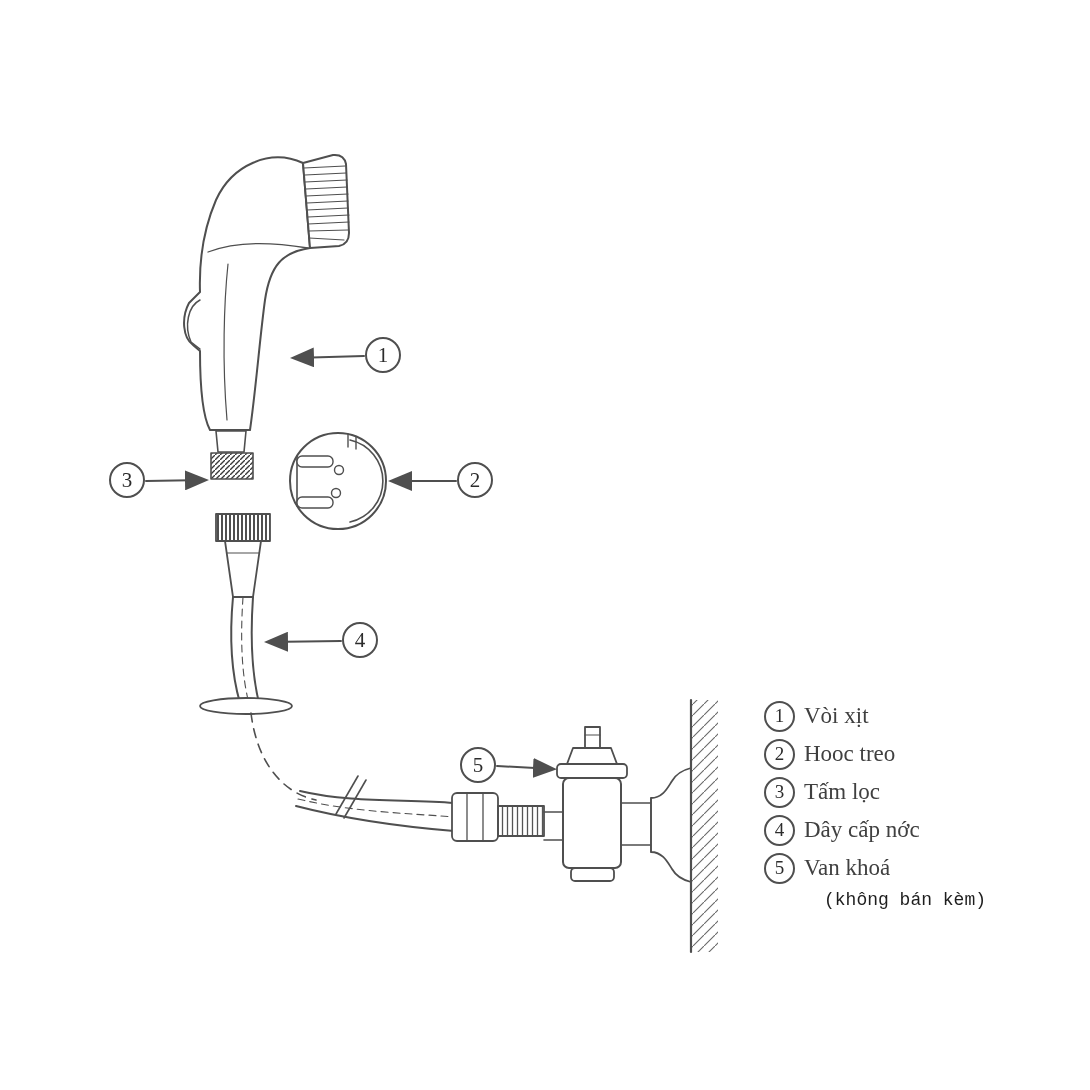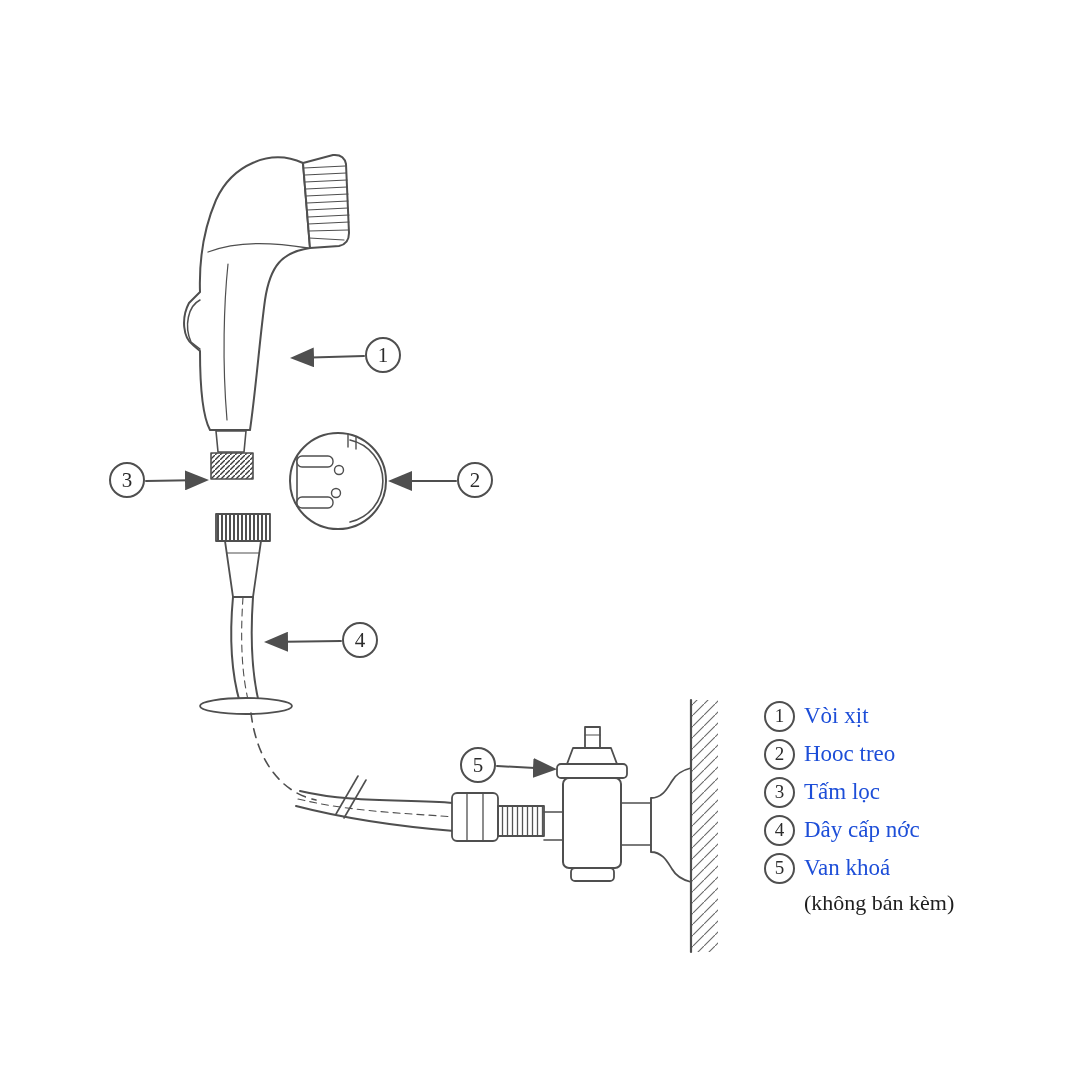--- a/index.html
+++ b/index.html
@@ -7,22 +7,22 @@
          font-family:"Liberation Serif", serif;}
   svg.drawing{position:absolute;left:0;top:0;}
   .callout{position:absolute;width:36px;height:36px;border:2px solid #4f4f4f;border-radius:50%;
            background:#fff;display:flex;align-items:center;justify-content:center;
            font-size:21px;color:#2c2c2c;box-sizing:border-box;}
   .legend{position:absolute;left:764px;top:700px;width:290px;}
   .legend-row{display:flex;align-items:center;gap:9px;height:32px;margin-bottom:6px;}
   .legend-circle{width:31px;height:31px;border:2px solid #4f4f4f;border-radius:50%;
                  display:flex;align-items:center;justify-content:center;font-size:19px;
                  color:#2c2c2c;box-sizing:border-box;flex:0 0 auto;}
-  .legend-label{font-size:23px;color:#1d4ed8;white-space:nowrap;}
-  .legend-note{margin-left:40px;margin-top:0px;font-size:22px;color:#1e1e1e;white-space:nowrap;}
+  .legend-label{font-size:23px;color:#404040;white-space:nowrap;}
+  .legend-note{margin-left:60px;margin-top:0px;font-size:18px;color:#1e1e1e;white-space:nowrap;font-family:Liberation Mono, monospace;}
 </style>
 </head>
 <body>
 
 <div class="stage">
 
   <svg class="drawing" width="1090" height="1090" viewBox="0 0 1090 1090" fill="none" stroke="#4f4f4f" stroke-width="2" stroke-linecap="round" stroke-linejoin="round">
     <defs>
       <marker id="ah" markerWidth="12" markerHeight="10" refX="10" refY="5" orient="auto">
         <path d="M0,0 L12,5 L0,10 Z" fill="#4f4f4f" stroke="none"></path>

